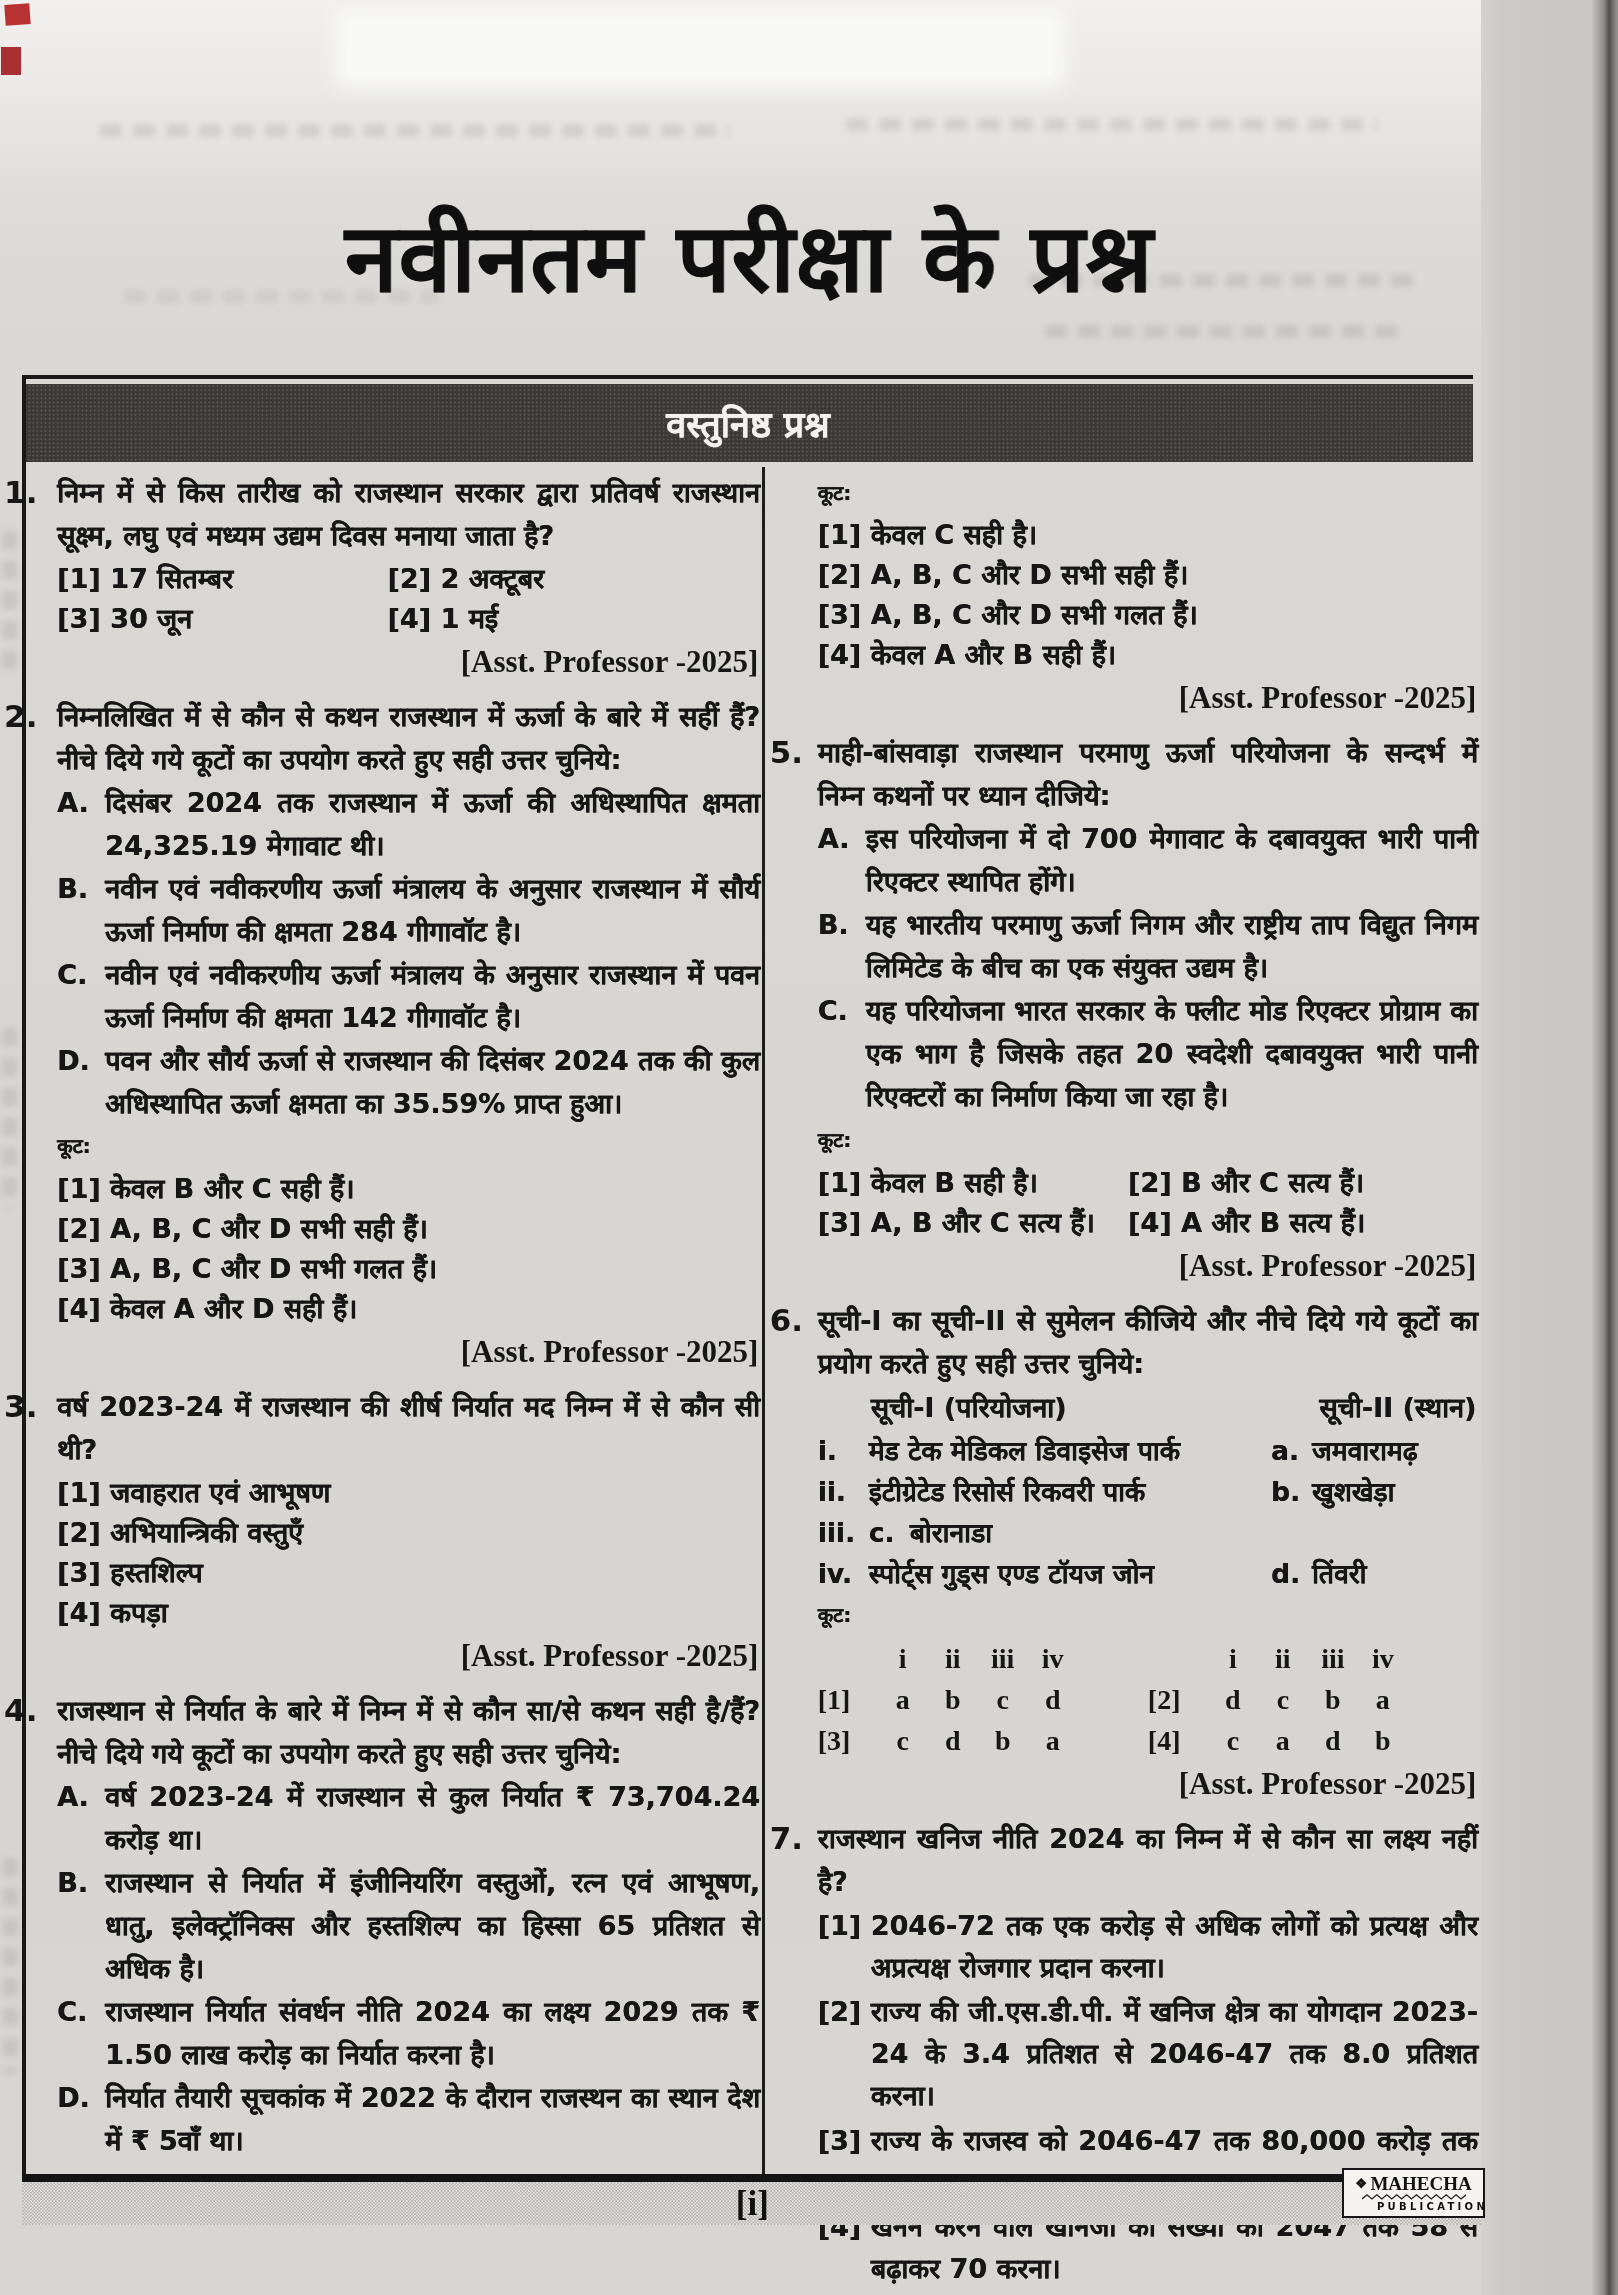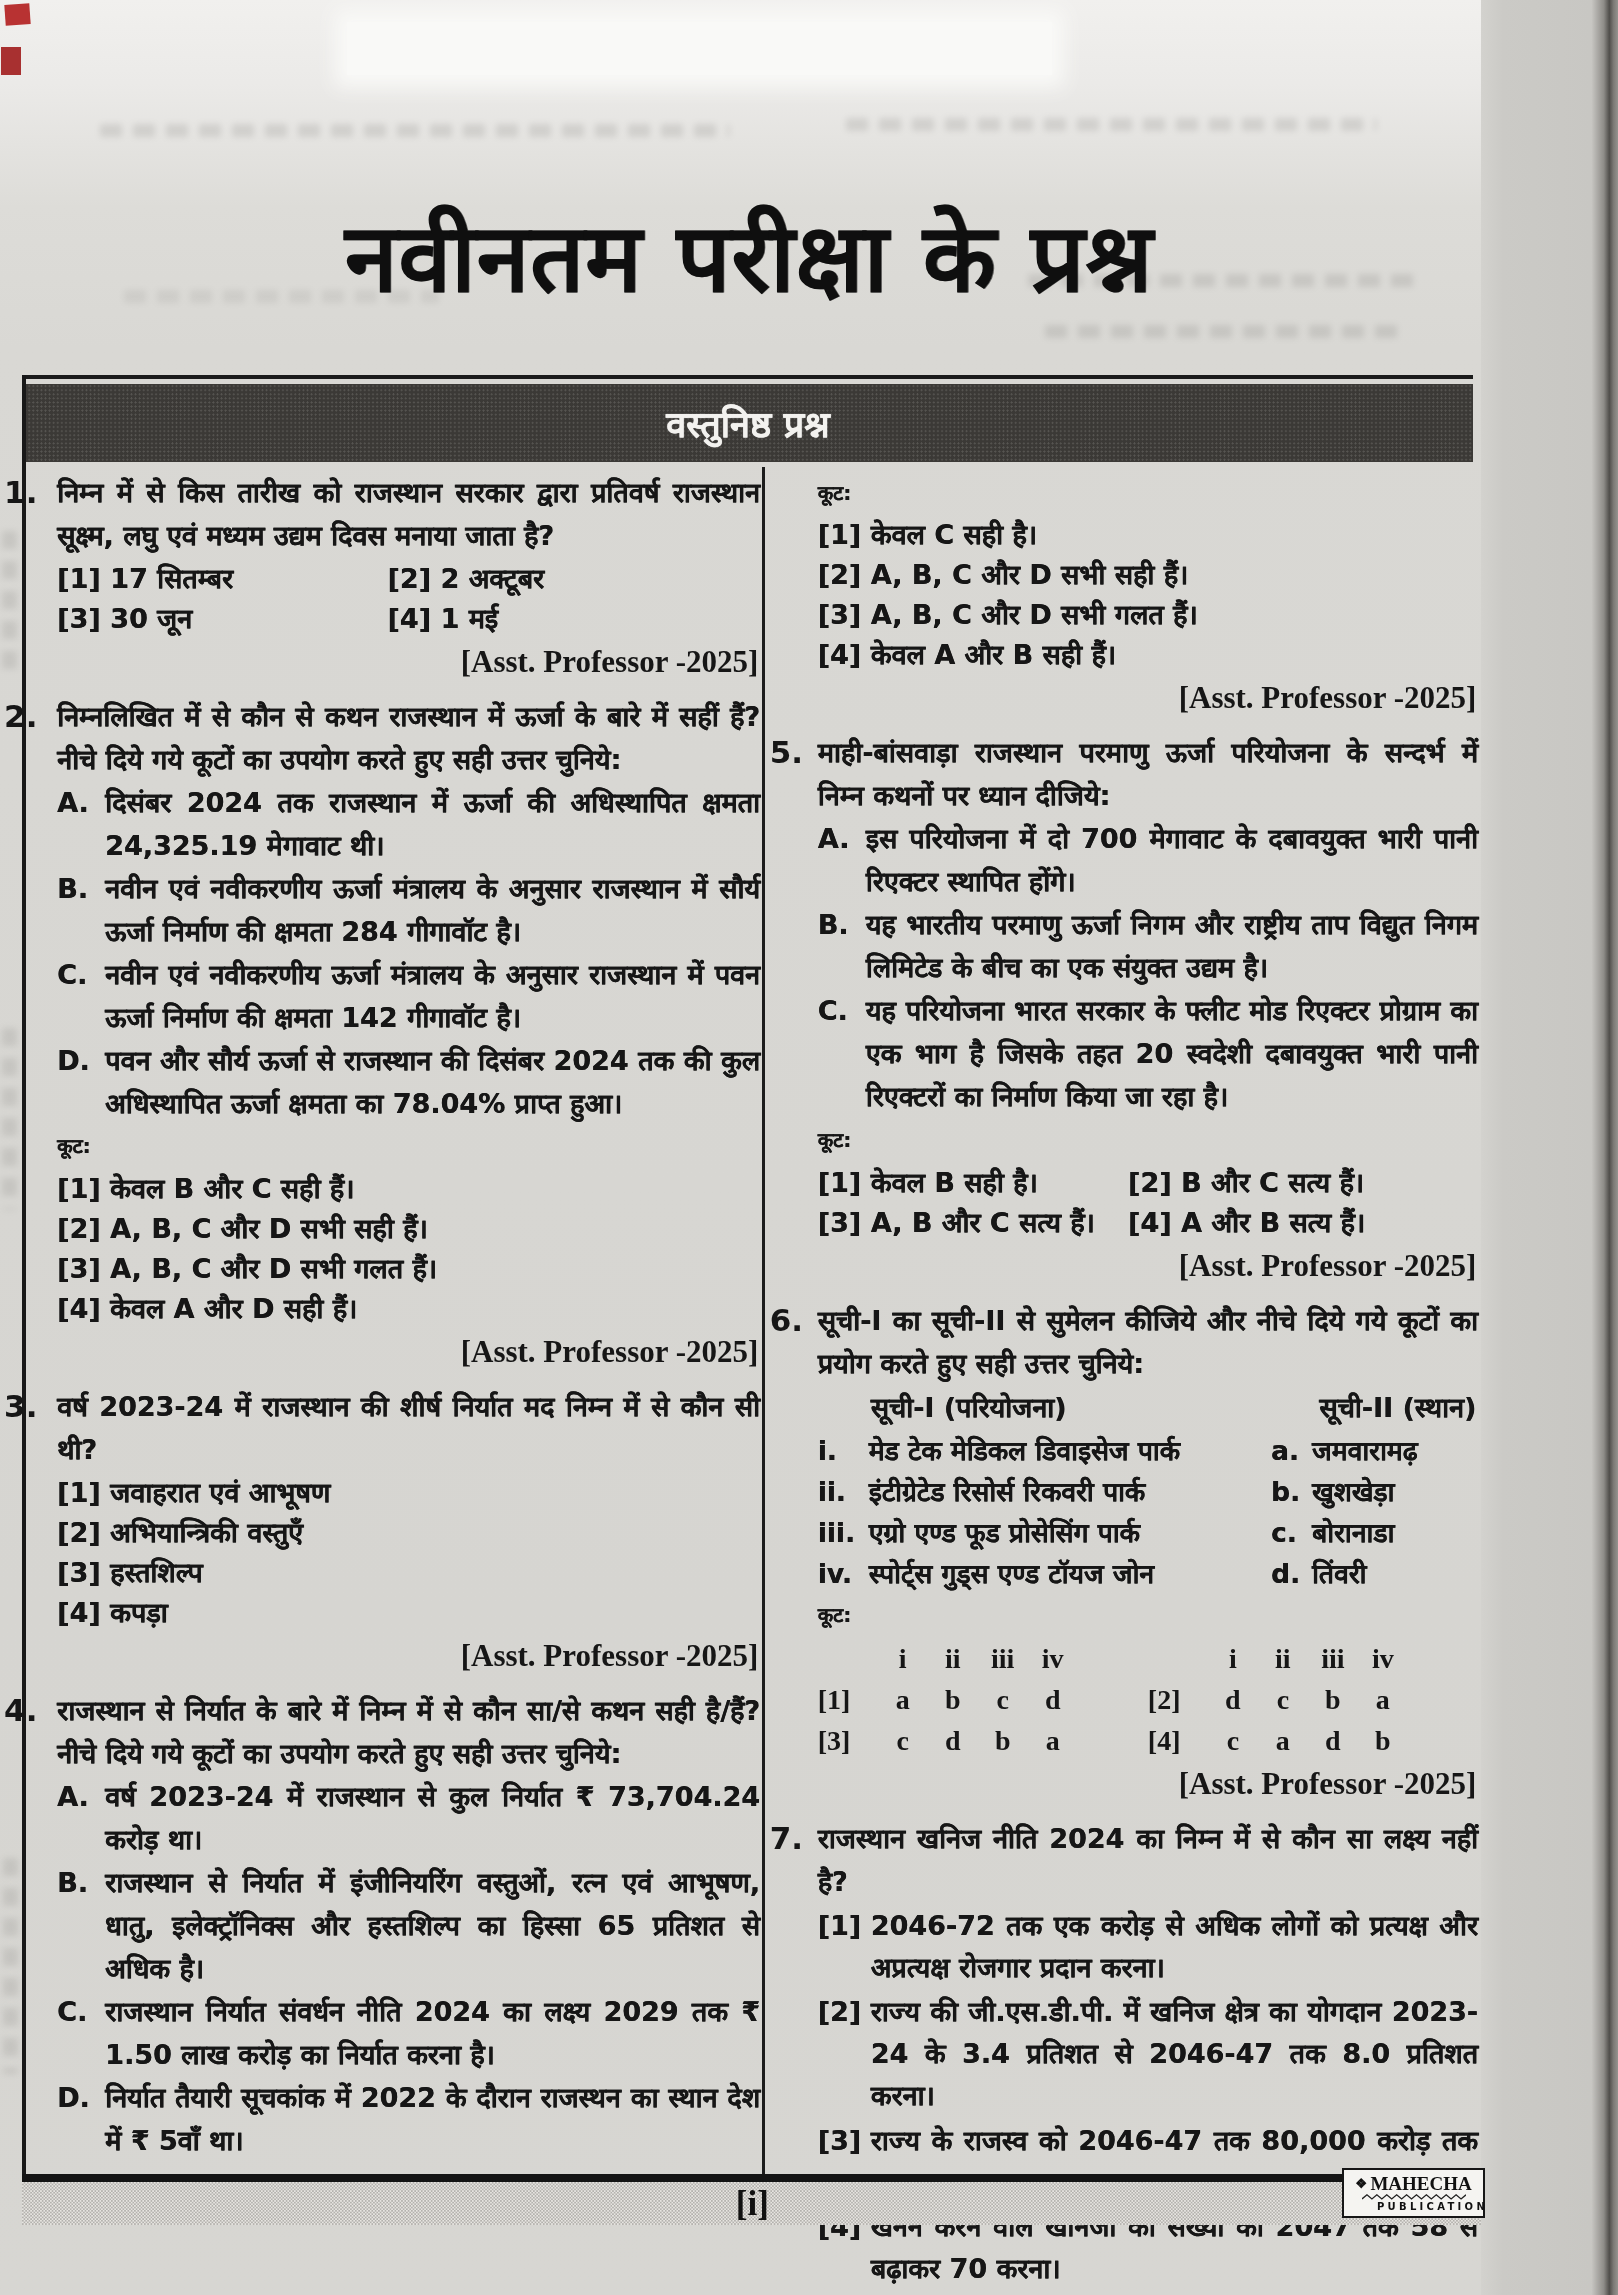--- a/index.html
+++ b/index.html
@@ -143,21 +143,21 @@
           <div class="statement">
             <span class="st-label">B.</span>
             <span class="st-text">नवीन एवं नवीकरणीय ऊर्जा मंत्रालय के अनुसार राजस्थान में सौर्य ऊर्जा निर्माण की क्षमता 284 गीगावॉट है।</span>
           </div>
           <div class="statement">
             <span class="st-label">C.</span>
             <span class="st-text">नवीन एवं नवीकरणीय ऊर्जा मंत्रालय के अनुसार राजस्थान में पवन ऊर्जा निर्माण की क्षमता 142 गीगावॉट है।</span>
           </div>
           <div class="statement">
             <span class="st-label">D.</span>
-            <span class="st-text">पवन और सौर्य ऊर्जा से राजस्थान की दिसंबर 2024 तक की कुल अधिस्थापित ऊर्जा क्षमता का 78.04% प्राप्त हुआ।</span>
+            <span class="st-text">पवन और सौर्य ऊर्जा से राजस्थान की दिसंबर 2024 तक की कुल अधिस्थापित ऊर्जा क्षमता का 35.59% प्राप्त हुआ।</span>
           </div>
           <div class="kut">कूट:</div>
           <div class="options list">
             <div class="option">
               <span class="opt-label">[1]</span>
               <span class="opt-text">केवल B और C सही हैं।</span>
             </div>
             <div class="option">
               <span class="opt-label">[2]</span>
               <span class="opt-text">A, B, C और D सभी सही हैं।</span>
@@ -301,21 +301,20 @@
             <span class="m-rt">जमवारामढ़</span>
           </div>
           <div class="match-row">
             <span class="m-ln">ii.</span>
             <span class="m-lt">इंटीग्रेटेड रिसोर्स रिकवरी पार्क</span>
             <span class="m-rn">b.</span>
             <span class="m-rt">खुशखेड़ा</span>
           </div>
           <div class="match-row">
             <span class="m-ln">iii.</span>
-            <span class="m-lt">एग्रो एण्ड फूड प्रोसेसिंग पार्क</span>
             <span class="m-rn">c.</span>
             <span class="m-rt">बोरानाडा</span>
           </div>
           <div class="match-row">
             <span class="m-ln">iv.</span>
             <span class="m-lt">स्पोर्ट्स गुड्स एण्ड टॉयज जोन</span>
             <span class="m-rn">d.</span>
             <span class="m-rt">तिंवरी</span>
           </div>
           <div class="kut">कूट:</div>

